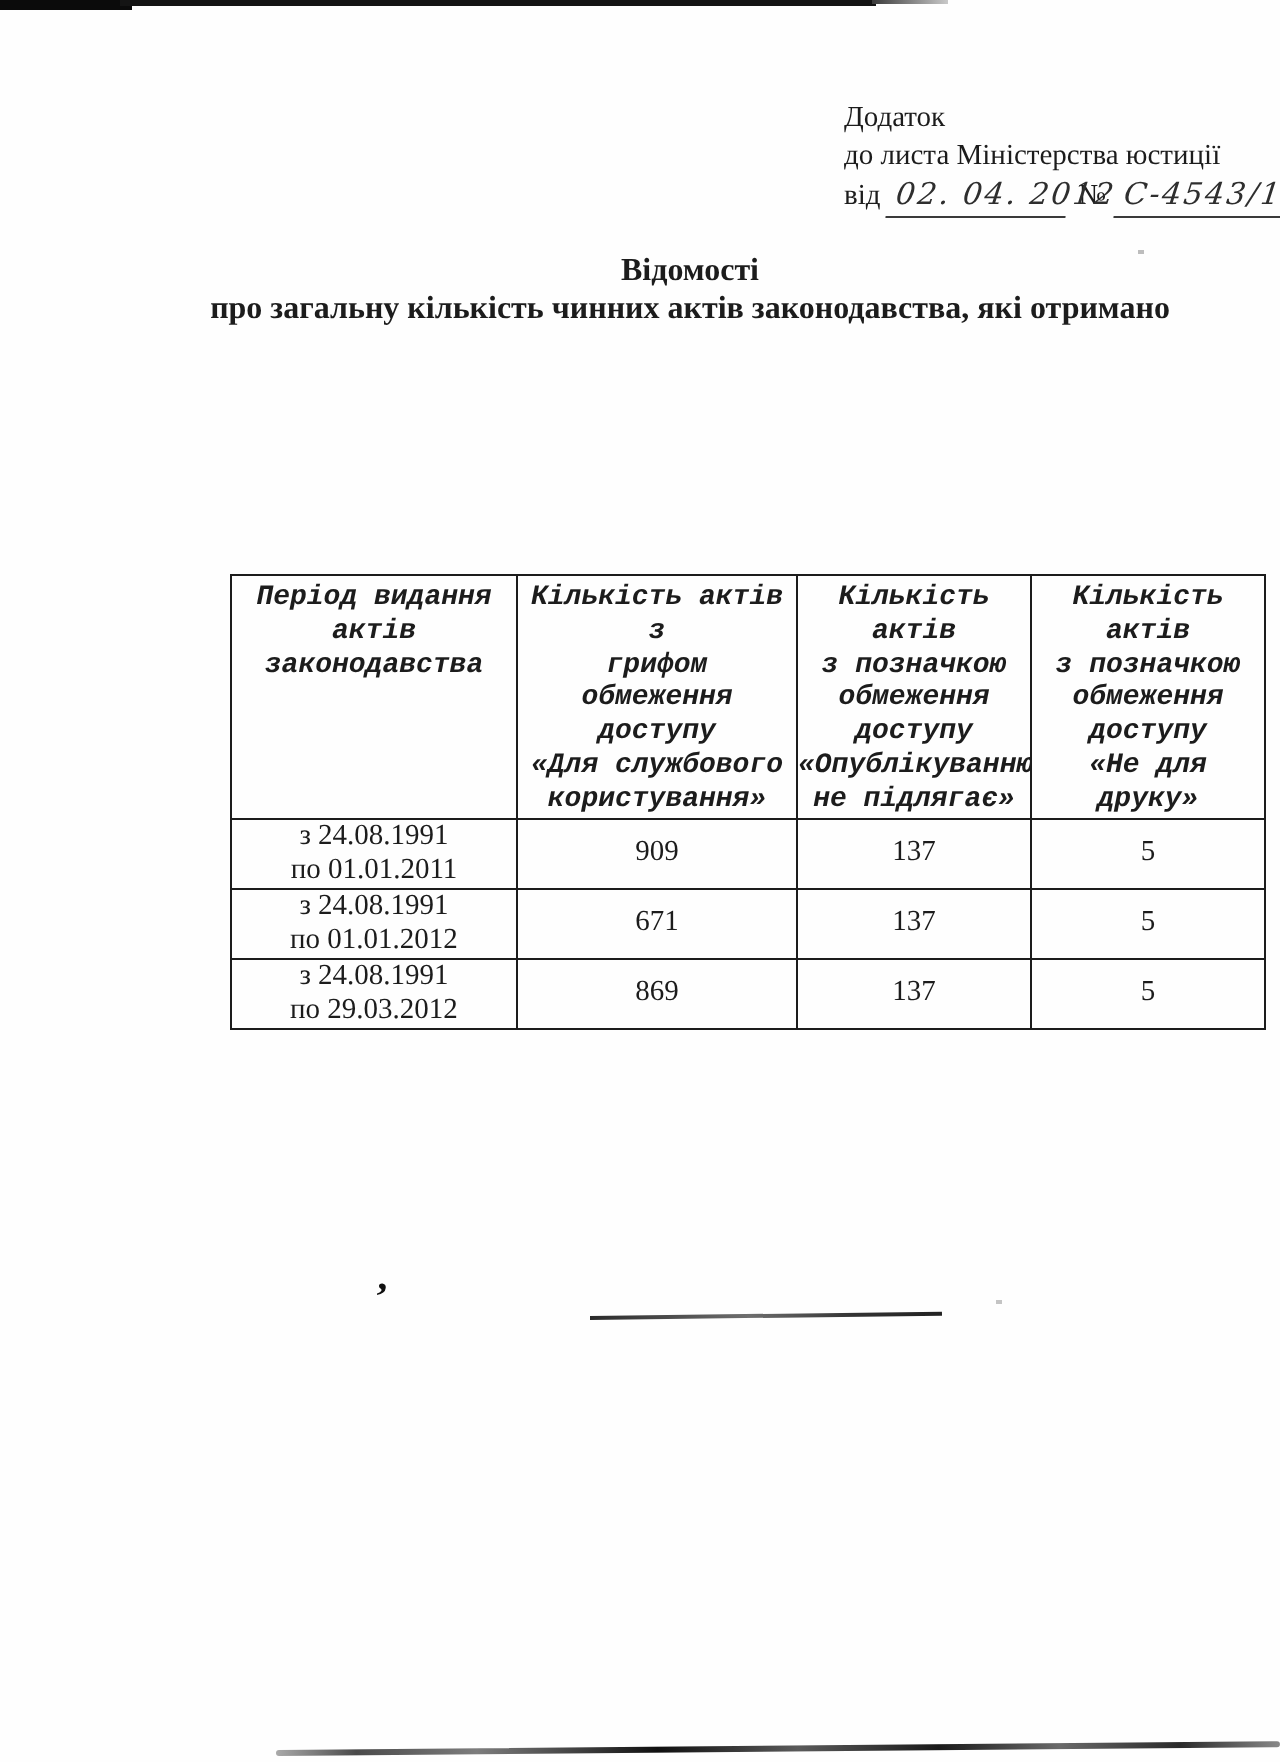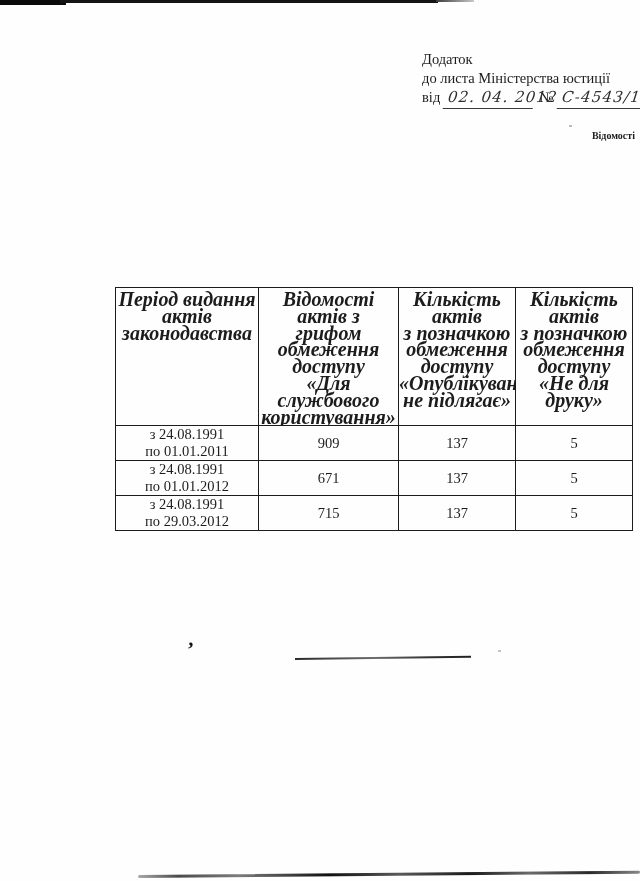--- a/index.html
+++ b/index.html
@@ -46,41 +46,42 @@
     padding: 0 4px 1px 4px;
     white-space: nowrap;
   }
   .hw-date { margin-left: 4px; min-width: 90px; }
   .hw-number { margin-left: 5px; min-width: 120px; }
   .no-label { margin-left: 5px; }
 
   
   .title {
     position: absolute; left: 55px; top: 126px; width: 580px;
-    text-align: right; font-weight: bold;
-    font-size: 10px; line-height: 19px;
+    text-align: center; font-weight: bold;
+    font-size: 16px; line-height: 19px;
   }
   .title-line { white-space: pre-wrap; }
 
   
   .acts-table-wrap { position: absolute; left: 115px; top: 287px; }
   table.acts {
     border-collapse: collapse; table-layout: fixed; width: 517px;
   }
   table.acts td, table.acts th {
     border: 1.6px solid #1c1c1c;
     text-align: center;
     overflow: hidden;
   }
   table.acts th {
     font-weight: bold; font-style: italic;
-    font-size: 20px; line-height: 16.8px;
+    font-size: 14px; line-height: 16.8px;
     vertical-align: top; padding-top: 3px;
     height: 103px;
     white-space: pre-line;
+    font-family: Liberation Mono, monospace;
   }
   table.acts td {
     font-size: 14.5px; line-height: 17px;
     vertical-align: middle;
     height: 35px;
     white-space: pre-line;
   }
 
   
   .ink-apostrophe {
@@ -114,35 +115,36 @@
     <div class="annex-line3">
       <span>від</span>
       <span class="handwritten hw-date">02. 04. 2012</span>
       <span class="no-label">№</span>
       <span class="handwritten hw-number">С-4543/10.2</span>
     </div>
   </div>
 
   <div class="title">
     <div class="title-line">Відомості</div>
+    <div class="title-line">про загальну кількість чинних актів законодавства, які отримано</div>
   </div>
 
   <div class="acts-table-wrap">
     <table class="acts">
       <colgroup>
         <col style="width:143px">
         <col style="width:140px">
         <col style="width:117px">
         <col style="width:117px">
       </colgroup>
       <thead>
         <tr>
           <th>Період видання
 актів законодавства</th>
-          <th>Відомості актів з
+          <th>Кількість актів з
 грифом
 обмеження
 доступу
 «Для службового
 користування»</th>
           <th>Кількість актів
 з позначкою
 обмеження
 доступу
 «Опублікуванню
@@ -165,21 +167,21 @@
         <tr>
           <td>з 24.08.1991
 по 01.01.2012</td>
           <td>671</td>
           <td>137</td>
           <td>5</td>
         </tr>
         <tr>
           <td>з 24.08.1991
 по 29.03.2012</td>
-          <td>715</td>
+          <td>869</td>
           <td>137</td>
           <td>5</td>
         </tr>
       </tbody>
     </table>
   </div>
 
   <div class="ink-apostrophe">’</div>
   <div class="pen-line"></div>
 

